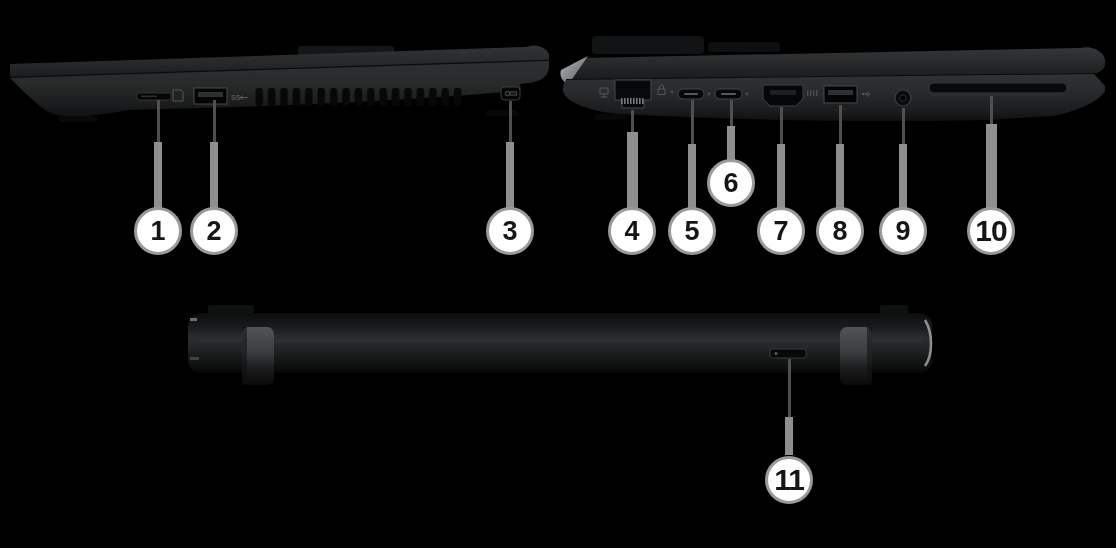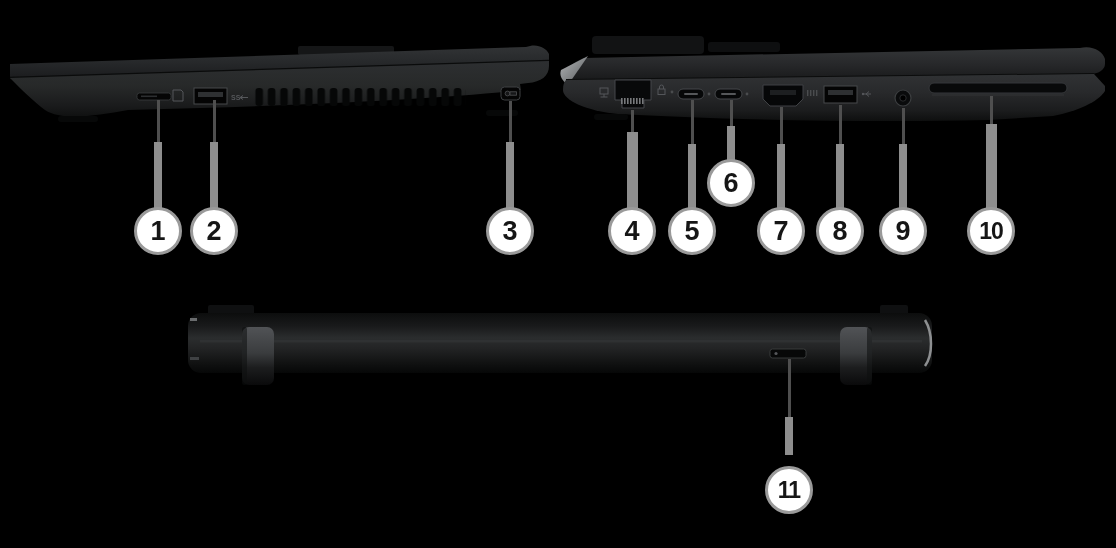--- a/index.html
+++ b/index.html
@@ -15,21 +15,21 @@
   .lead.thick.wide{width:11px;}
   .bubble{
     position:absolute;width:48px;height:48px;box-sizing:border-box;
     background:var(--callout-fill,#fff);
     border:3px solid var(--callout-border,#9a9a9a);
     border-radius:50%;
     display:flex;align-items:center;justify-content:center;
     color:var(--callout-text,#161616);
     font-weight:700;font-size:27px;line-height:1;
   }
-  .bubble.two-digit{font-size:23px;letter-spacing:-1px;}
+  .bubble.two-digit{font-size:30px;letter-spacing:-1px;}
   svg text{font-family:"Liberation Sans", sans-serif;}
 </style>
 </head>
 <body>
 
 <div class="canvas">
 
   <svg class="view-svg" style="left:0;top:30px" width="556" height="110" viewBox="0 0 556 110">
     <defs>
       <linearGradient id="baseGradL" x1="0" y1="0" x2="0" y2="1">
@@ -298,18 +298,18 @@
     <div class="lead thin" style="left:989.5px;top:96px;height:30px"></div>
     <div class="lead thick wide" style="left:985.5px;top:124px;height:84px"></div>
     <div class="bubble two-digit" style="left:967px;top:207px">
       <span>10</span>
     </div>
   </div>
 
   <div>
     <div class="lead thin" style="left:787.5px;top:359px;height:60px"></div>
     <div class="lead thick" style="left:785px;top:417px;height:38px"></div>
-    <div class="bubble two-digit" style="left:765px;top:466px">
+    <div class="bubble two-digit" style="left:765px;top:456px">
       <span>11</span>
     </div>
   </div>
 
 </div>
 
 </body></html>

